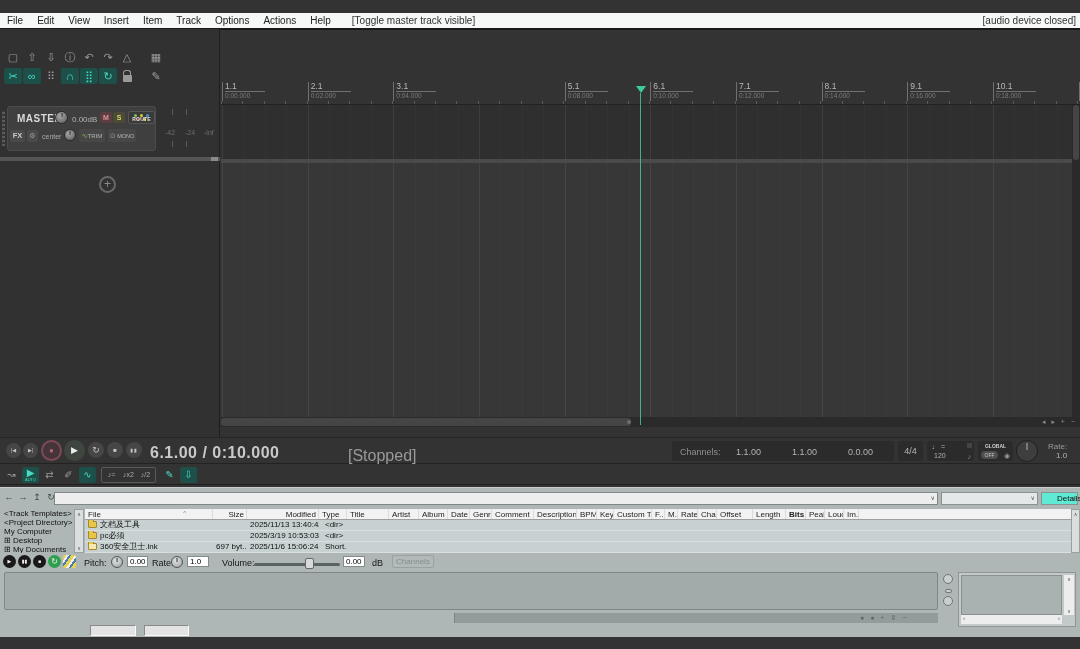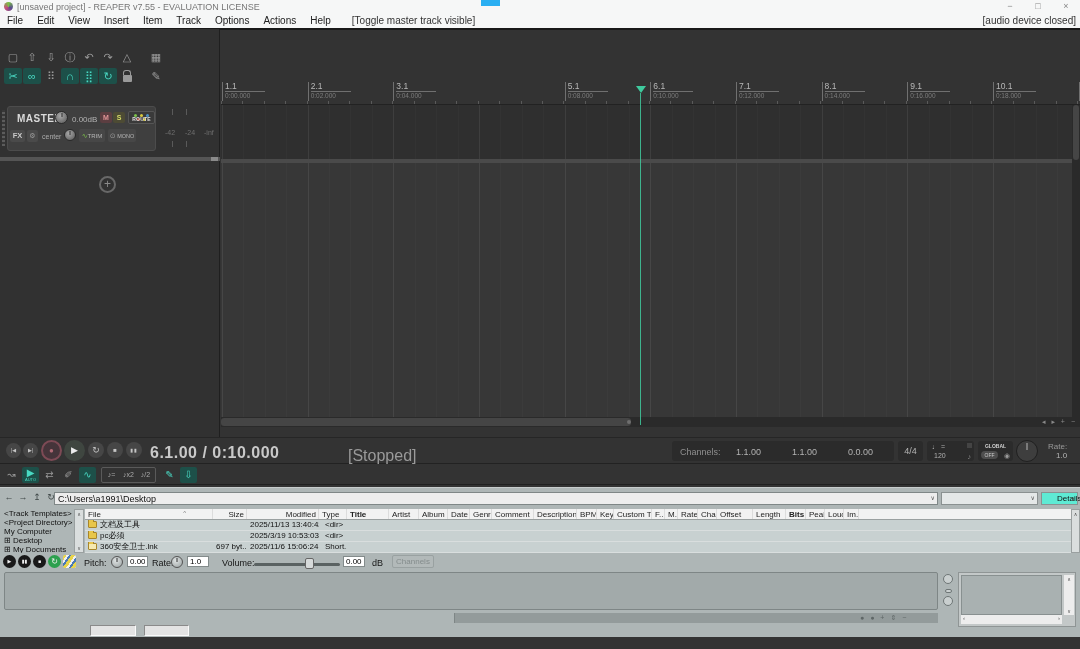--- a/index.html
+++ b/index.html
@@ -168,30 +168,20 @@
 .dtab b{font-weight:normal;white-space:nowrap}
 .dtab.act{background:#9ba3a3}
 .dtab.act b{font-weight:bold}
 .dx{font-size:7px;color:#2a2e2e;font-style:normal}
 </style>
 </head>
 <body>
 
 <div class="stage">
 
-  <div class="titlebar">
-    <span class="app-icon"></span>
-    <span class="title">[unsaved project] - REAPER v7.55 - EVALUATION LICENSE</span>
-    <span class="artifact"></span>
-    <span class="winctl">
-      <span>−</span>
-      <span>□</span>
-      <span>×</span>
-    </span>
-  </div>
 
   <div class="menubar">
     <span id="menus">
         <span class="mi">File</span>
         <span class="mi">Edit</span>
         <span class="mi">View</span>
         <span class="mi">Insert</span>
         <span class="mi">Item</span>
         <span class="mi">Track</span>
         <span class="mi">Options</span>
@@ -364,21 +354,20 @@
   </div>
 
   <div class="mx">
     <span class="navs" id="navbtns">
         <span class="navb">←</span>
         <span class="navb">→</span>
         <span class="navb">↥</span>
         <span class="navb">↻</span>
       </span>
     <span class="pathwrap">
-      <input class="path" value="C:\Users\a1991\Desktop" style="">
       <i class="dd">∨</i>
     </span>
     <span class="combo2">
       <i class="dd">∨</i>
     </span>
     <span class="details">
       <span>Details</span>
       <i class="dd">∨</i>
     </span>
 
@@ -392,21 +381,21 @@
     <div class="treesb">
       <span class="sbu">∧</span>
       <span class="sbd">∨</span>
     </div>
     <div class="list">
       <div class="lhead" id="lhead">
           <span class="hc" style="width: 128px;">File<i class="sortc">^</i></span>
           <span class="hc r" style="width: 34px;">Size</span>
           <span class="hc r" style="width: 72px;">Modified</span>
           <span class="hc" style="width: 28px;">Type</span>
-          <span class="hc" style="width: 42px; font-weight: bold;">Title</span>
+          <span class="hc" style="width: 42px;">Title</span>
           <span class="hc" style="width: 30px;">Artist</span>
           <span class="hc" style="width: 29px;">Album</span>
           <span class="hc" style="width: 22px;">Date</span>
           <span class="hc" style="width: 22px;">Genre</span>
           <span class="hc" style="width: 42px;">Comment</span>
           <span class="hc" style="width: 43px;">Description</span>
           <span class="hc" style="width: 20px;">BPM</span>
           <span class="hc" style="width: 17px;">Key</span>
           <span class="hc" style="width: 38px;">Custom T...</span>
           <span class="hc" style="width: 13px;">F...</span>

